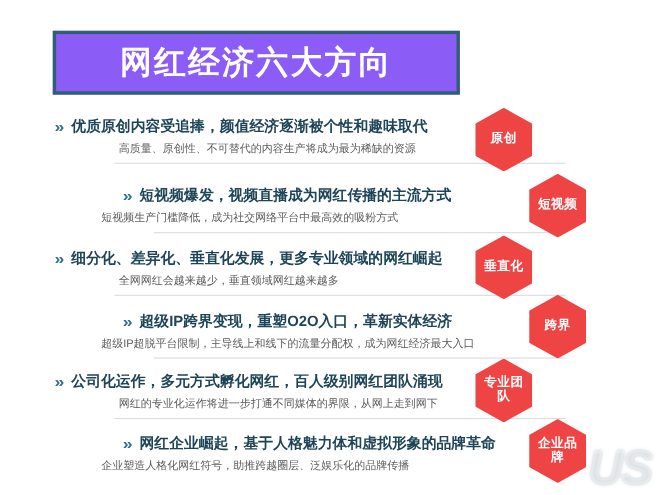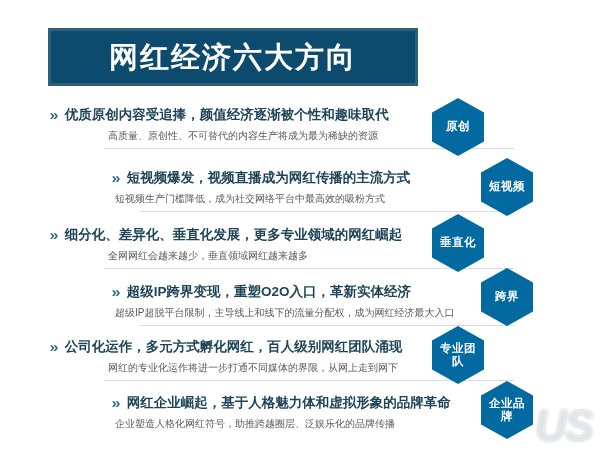--- a/index.html
+++ b/index.html
@@ -21,21 +21,21 @@
     background: #ffffff;
     box-sizing: border-box;
   }
   
   .title-wrap {
     position: absolute;
     left: 48px;
     top: 28px;
     width: 370px;
     height: 58px;
-    background: #0c4a6e;
+    background: #8b5cf6;
     border: 3px solid #2f5f75;
     box-sizing: border-box;
     display: flex;
     align-items: center;
     justify-content: center;
   }
   .title-text {
     color: #ffffff;
     font-size: 29px;
     font-weight: bold;
@@ -78,29 +78,29 @@
     height: 1px;
     background: #d7dde1;
     margin-top: 6px;
   }
   
   .row.left .headline { padding-left: 50px; }
   .row.left .subline  { padding-left: 108px; }
   .row.left .divider  { margin-left: 104px; margin-right: 86px; }
   
   .row.indent .headline { padding-left: 112px; }
-  .row.indent .subline  { padding-left: 115px; }
+  .row.indent .subline  { padding-left: 92px; }
   .row.indent .divider  { margin-left: 140px; margin-right: 86px; }
 
   
   .hex {
     position: absolute;
     width: 52px;
     height: 58px;
-    background: #0369a1;
+    background: #ef4444;
     -webkit-clip-path: polygon(50% 0%, 100% 25%, 100% 75%, 50% 100%, 0% 75%, 0% 25%);
     clip-path: polygon(50% 0%, 100% 25%, 100% 75%, 50% 100%, 0% 75%, 0% 25%);
     display: flex;
     align-items: center;
     justify-content: center;
     text-align: center;
     color: #ffffff;
     font-size: 11.5px;
     font-weight: bold;
     line-height: 1.15;

